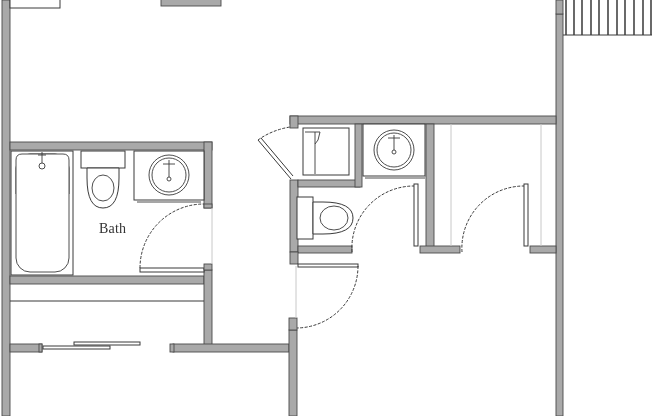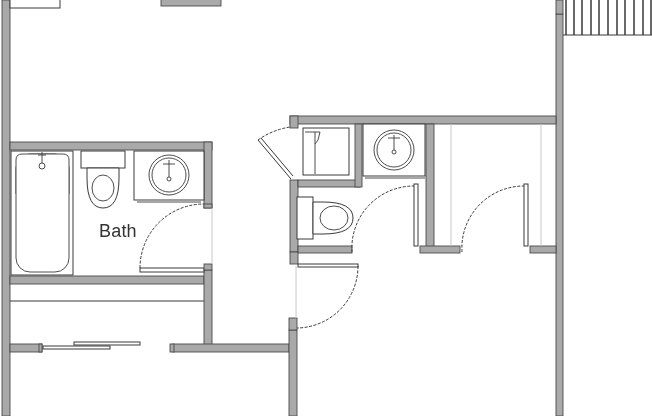--- a/index.html
+++ b/index.html
@@ -5,21 +5,21 @@
     html, body { margin: 0; padding: 0; background: #ffffff; }
     body { width: 652px; height: 416px; overflow: hidden; position: relative; font-family: "Liberation Sans", sans-serif; }
     #plan { position: absolute; left: 0; top: 0; width: 652px; height: 416px; }
     .wall { fill: #a9a9a9; stroke: #4a4a4a; stroke-width: 0.9; }
     .fixture { fill: #ffffff; stroke: #3a3a3a; stroke-width: 1; }
     .fixture-thin { fill: none; stroke: #3a3a3a; stroke-width: 0.9; }
     .swing { fill: none; stroke: #3a3a3a; stroke-width: 1; stroke-dasharray: 3 1.5; }
     .leaf { fill: #ffffff; stroke: #3a3a3a; stroke-width: 1; }
     .pale { fill: none; stroke: #c8c8c8; stroke-width: 1; }
     .rail { stroke: #2a2a2a; stroke-width: 1.4; }
-    .room-label { position: absolute; font-size: 18px; color: #333333; letter-spacing: 0.2px; }
+    .room-label { position: absolute; font-size: 14px; color: #333333; letter-spacing: 0.2px; font-family: Liberation Serif, serif; }
   </style>
 </head>
 <body>
 
 <svg id="plan" viewBox="0 0 652 416" xmlns="http://www.w3.org/2000/svg">
 
   <g>
 
     <rect class="wall" x="2" y="0" width="8" height="416"></rect>
 

